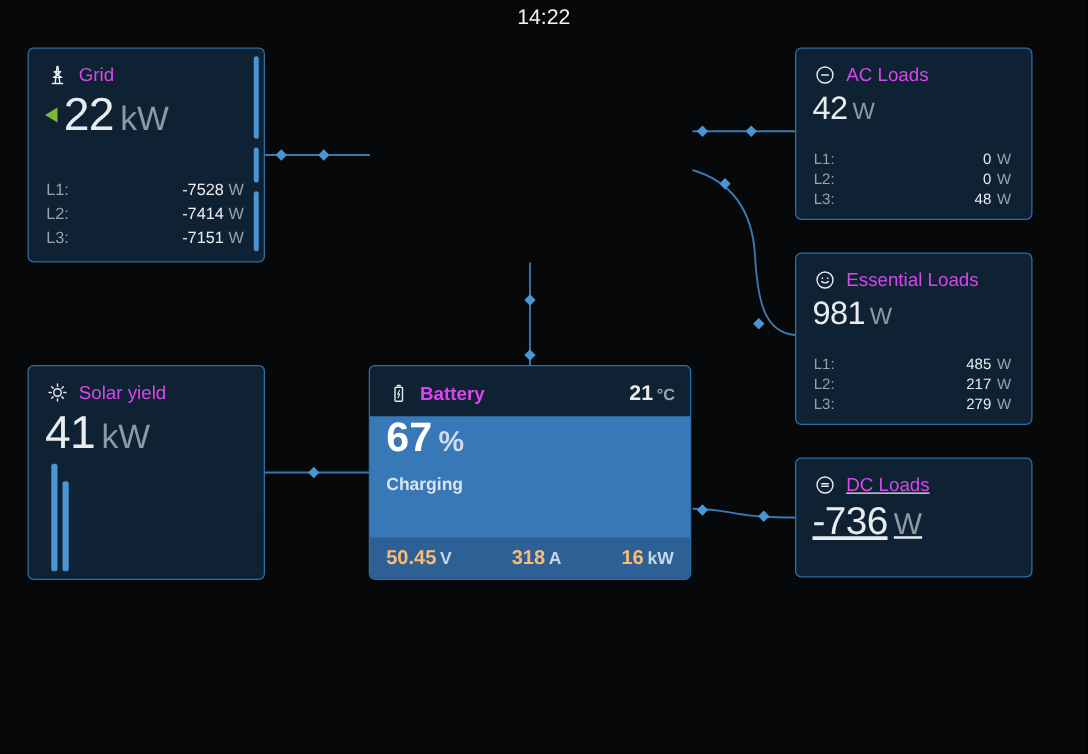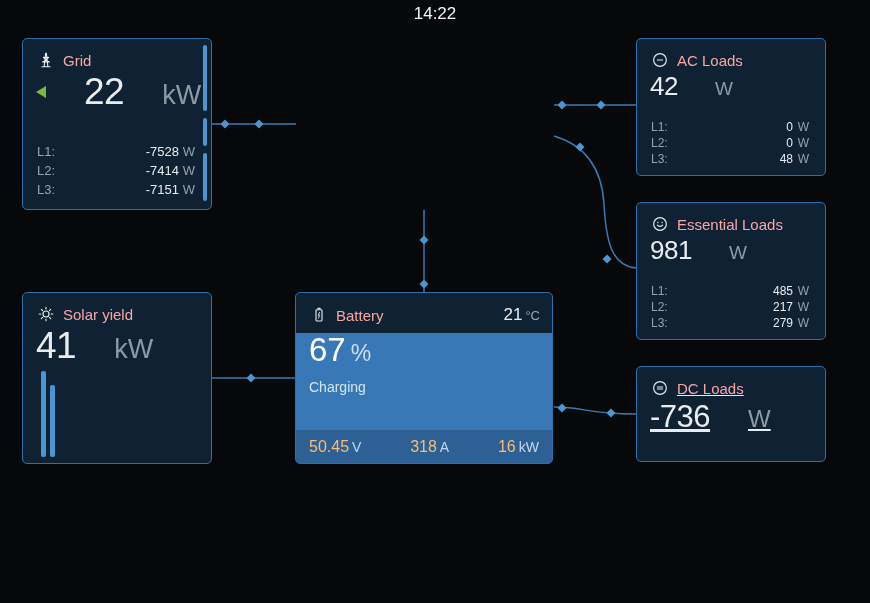--- a/index.html
+++ b/index.html
@@ -38,37 +38,36 @@
     border-radius: 5px;
     color: #e9ecee;
   }
 
   .card-header {
     display: flex;
     align-items: center;
     gap: 8px;
     padding: 12px 12px 0 14px;
   }
-  .card-title { font-size: 15px; color: #fca5a5; white-space: nowrap; }
+  .card-title { font-size: 15px; color: #d946ef; white-space: nowrap; }
 
   .icon svg {
     width: 18px; height: 18px;
     stroke: #e8ecee;
     stroke-width: 1.5;
     fill: none;
     stroke-linecap: round;
     stroke-linejoin: round;
     display: block;
   }
 
   .big-row {
     display: flex;
     align-items: baseline;
     padding: 3px 12px 0 13px;
-    gap: 33px;
   }
   .big-value { font-size: 37px; line-height: 1.1; color: #e9ecee; letter-spacing: -0.5px; }
   .big-unit  { font-size: 27px; color: #8d99a3; margin-left: 5px; }
   .big-value.md { font-size: 26px; }
   .big-unit.md  { font-size: 19px; margin-left: 4px; }
   .big-value.lg2 { font-size: 31px; }
   .big-unit.lg2  { font-size: 24px; }
 
   .arrow-left {
     width: 0; height: 0;
@@ -115,21 +114,21 @@
   }
   .solar-bars i { display: block; width: 5px; background: #4b96d2; border-radius: 2px; }
 
   .battery { overflow: hidden; }
   .battery-fill {
     position: absolute;
     left: 0; right: 0; top: 40px; bottom: 0;
     background: #3978b6;
     border-radius: 0 0 4px 4px;
   }
-  .battery-inner { position: relative; height: 100%; }
+  .battery-inner { position: relative; height: 100%; font-weight: bold; }
   .battery-temp { margin-left: auto; display: flex; align-items: baseline; }
   .t-val { font-size: 17px; color: #e9ecee; }
   .t-unit { font-size: 13px; color: #9aa6af; margin-left: 3px; }
   .soc-row { display: flex; align-items: baseline; padding: 6px 12px 0 13px; }
   .soc-val { font-size: 33px; color: #ffffff; }
   .soc-unit { font-size: 23px; color: #cfdded; margin-left: 5px; }
   .battery-state { padding: 10px 12px 0 13px; font-size: 14px; color: #d8e5f1; }
   .battery-bottom {
     position: absolute;
     left: 0; right: 0; bottom: 0;

